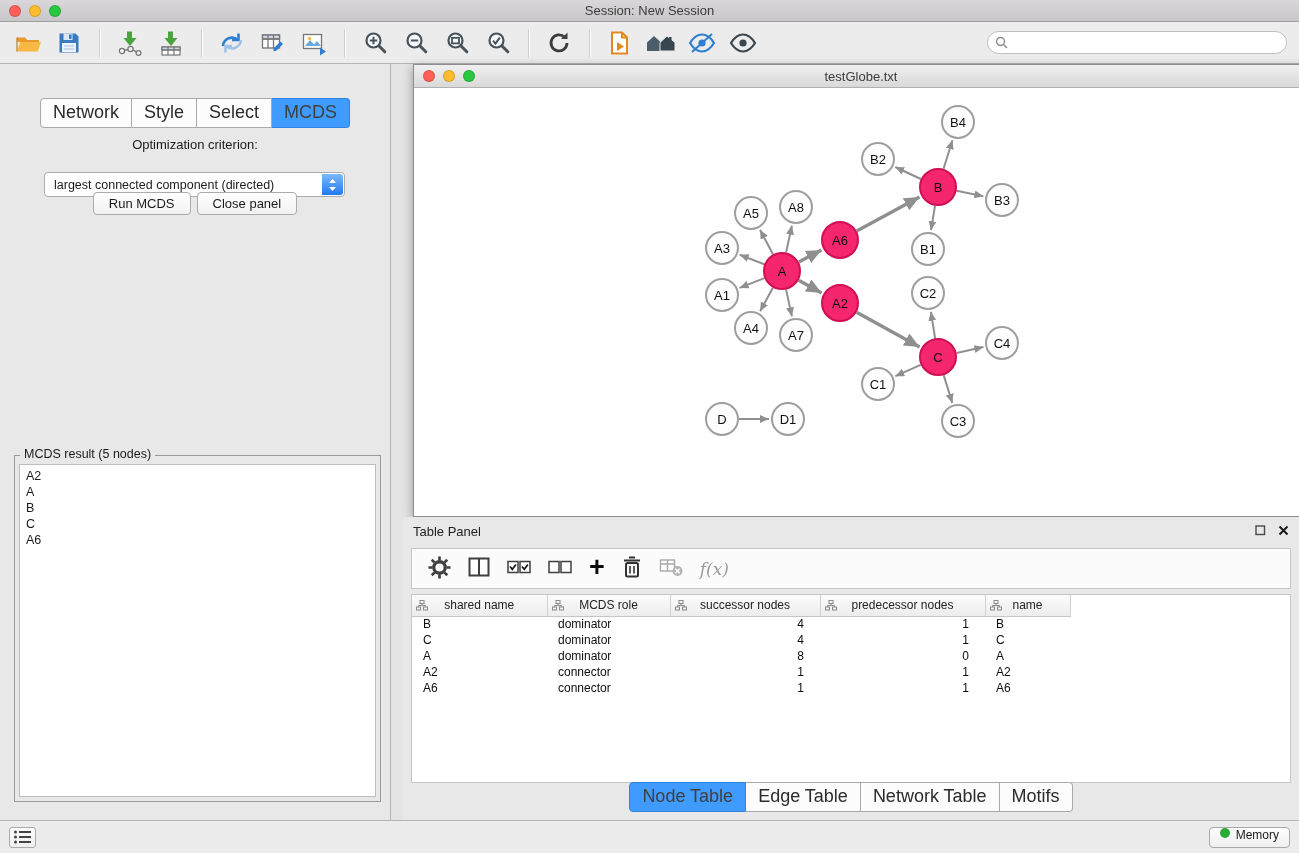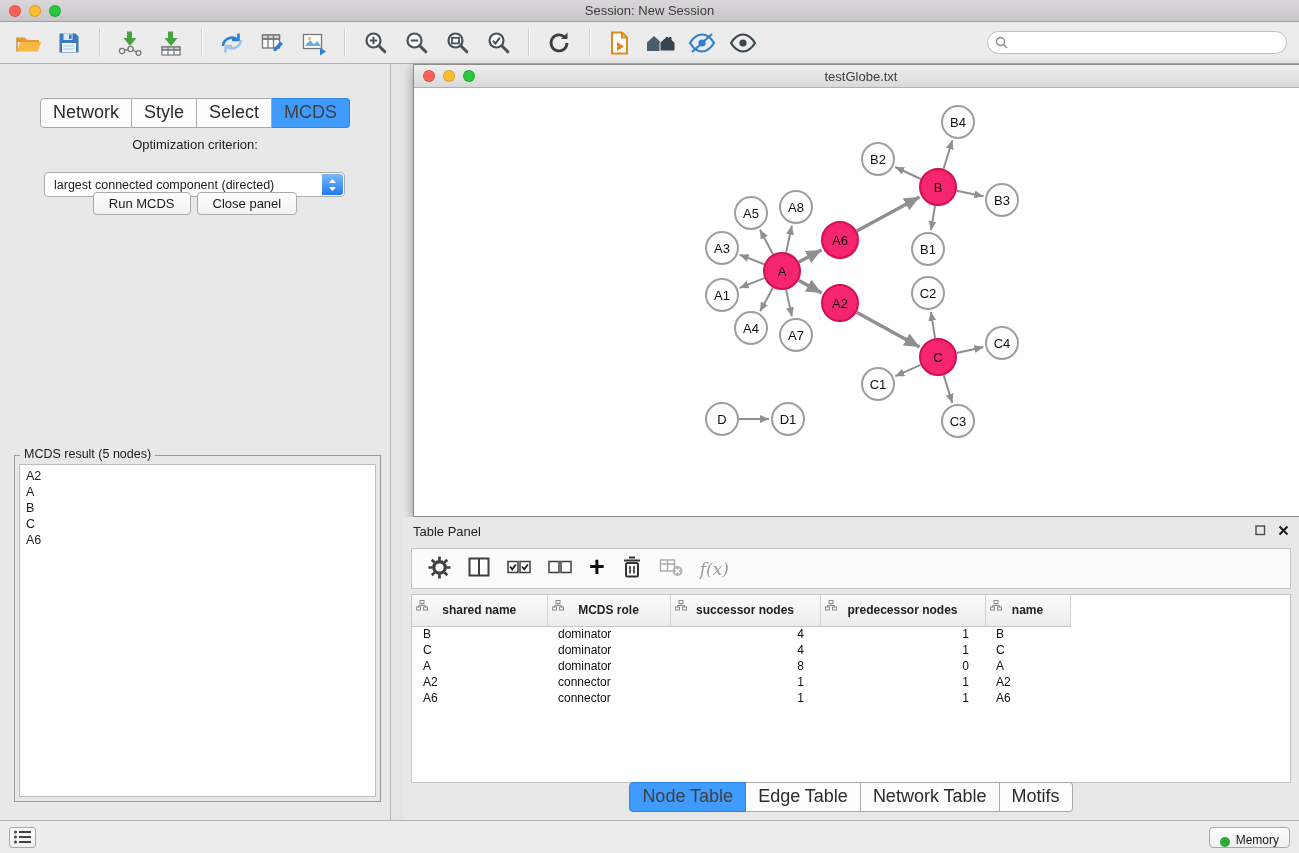--- a/index.html
+++ b/index.html
@@ -66,36 +66,36 @@
 
   
   .table-panel { position:absolute; left:403px; top:517px; width:896px; height:303px; background:#e8e8e8; }
   .tp-toolbar { position:absolute; left:8px; right:8px; top:31px; height:41px; background:#fbfbfb;
     border:1px solid #c6c6c6; display:flex; align-items:center; gap:17px; padding:0 16px; }
   .plus-glyph { font-size:27px; font-weight:bold; color:#0d0d0d; line-height:20px; margin-top:-4px; }
   .fx { font-family:"DejaVu Serif", serif; font-style:italic; font-size:17px; color:#9a9a9a; }
   .tp-table-wrap { position:absolute; left:8px; right:8px; top:77px; bottom:37px; background:#fff;
     border:1px solid #c6c6c6; overflow:hidden; }
   table.tp-table { border-collapse:collapse; table-layout:fixed; width:658px; font-size:12px; }
-  .tp-table th { height:31px; background:linear-gradient(#fbfbfb,#ececec); border-right:1px solid #d2d2d2;
-    border-bottom:1px solid #c6c6c6; font-weight:bold; position:relative; color:#222; }
+  .tp-table th { height:21px; background:linear-gradient(#fbfbfb,#ececec); border-right:1px solid #d2d2d2;
+    border-bottom:1px solid #c6c6c6; font-weight:normal; position:relative; color:#222; }
   .tp-table th:nth-child(1){ width:135px; } .tp-table th:nth-child(2){ width:123px; }
   .tp-table th:nth-child(3){ width:150px; } .tp-table th:nth-child(4){ width:165px; }
   .tp-table th:nth-child(5){ width:85px; }
   .th-icon { position:absolute; left:4px; top:5px; }
   .tp-table td { height:16px; padding:0 4px 0 11px; color:#0d0d0d; white-space:nowrap; }
   .tp-table td.num { text-align:right; padding-right:16px; }
   .tp-tabs { position:absolute; bottom:8px; left:0; right:0; }
 
   
   .statusbar { position:absolute; left:0; bottom:0; right:0; height:33px; background:#ececec;
     border-top:1px solid #b4b4b4; display:flex; align-items:center; padding:0 9px; }
   .list-btn { width:27px; height:21px; border:1px solid #a9a9a9; border-radius:3px;
     background:linear-gradient(#fdfdfd,#efefef); display:flex; align-items:center; justify-content:center; }
-  .memory-btn { margin-left:auto; display:flex; align-items:flex-end; gap:6px; border:1px solid #a9a9a9;
+  .memory-btn { margin-left:auto; display:flex; align-items:flex-start; gap:6px; border:1px solid #a9a9a9;
     border-radius:4px; height:21px; padding:0 10px; font-size:12px; background:linear-gradient(#fdfdfd,#efefef); }
   .memory-dot { width:10px; height:10px; border-radius:50%; }
 </style>
 </head>
 <body>
 
 <div class="app">
 
   <div class="titlebar">
     <div class="traffic">

